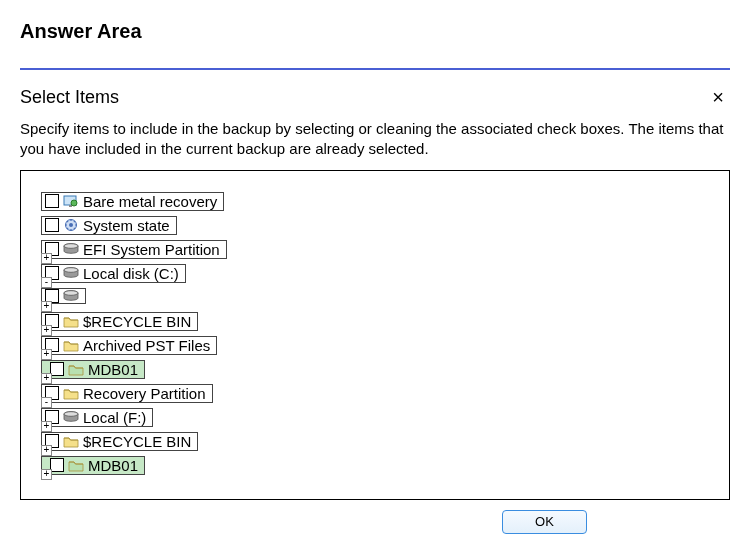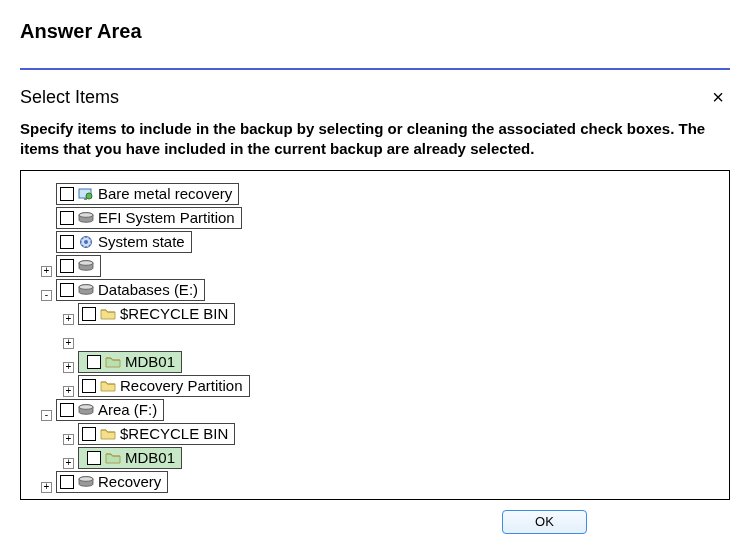--- a/index.html
+++ b/index.html
@@ -33,40 +33,41 @@
       font-weight: normal;
     }
     .close-x {
       font-size: 20px;
       padding: 0 6px;
       cursor: pointer;
       user-select: none;
     }
     .instructions {
       font-size: 15px;
-      font-weight: bold;
+      font-weight: normal;
       line-height: 1.35;
       margin-bottom: 10px;
     }
     .tree-panel {
       border: 1.5px solid #000;
       background: #fff;
       padding: 10px 20px 10px 20px;
       height: 330px;
       overflow: hidden;
       position: relative;
     }
     .tree {
       position: relative;
     }
     .tree-row {
       display: flex;
-      align-items: flex-end;
+      align-items: flex-start;
       height: 24px;
       position: relative;
+      flex-direction: column;
     }
     .row-inner {
       display: inline-flex;
       align-items: center;
       border: 1px solid #444;
       background: #fff;
       padding: 0 6px 0 3px;
       height: 22px;
       gap: 4px;
     }
@@ -175,90 +176,100 @@
           </span>
           <span class="label">Bare metal recovery</span>
         </span>
       </div>
       <div class="tree-row">
         <span class="indent" style="width: 0px;"></span>
         <span class="expander spacer"></span>
         <span class="row-inner">
           <span class="checkbox"></span>
           <span class="icon">
+            <svg width="16" height="14" viewBox="0 0 16 14">
+              <circle cx="8" cy="7" r="5.5" fill="#d0dff5" stroke="#4a6fb5" stroke-width="1"></circle>
+              <circle cx="8" cy="7" r="2" fill="#4a6fb5"></circle>
+              <path d="M8 1v2M8 11v2M2 7h2M12 7h2M3.8 2.8l1.4 1.4M10.8 9.8l1.4 1.4M3.8 11.2l1.4-1.4M10.8 4.2l1.4-1.4" stroke="#4a6fb5" stroke-width="1.2"></path>
+            </svg>
+          </span>
+          <span class="label">System state</span>
+        </span>
+      </div>
+      <div class="tree-row">
+        <span class="indent" style="width: 0px;"></span>
+        <span class="expander spacer"></span>
+        <span class="row-inner">
+          <span class="checkbox"></span>
+          <span class="icon">
             <svg width="16" height="12" viewBox="0 0 16 12">
               <ellipse cx="8" cy="3" rx="7" ry="2.3" fill="#bbb" stroke="#555" stroke-width="0.8"></ellipse>
               <path d="M1 3v5c0 1.3 3.1 2.3 7 2.3s7-1 7-2.3V3" fill="#999" stroke="#555" stroke-width="0.8"></path>
               <ellipse cx="8" cy="3" rx="7" ry="2.3" fill="#ddd" stroke="#555" stroke-width="0.8"></ellipse>
             </svg>
           </span>
           <span class="label">EFI System Partition</span>
         </span>
       </div>
       <div class="tree-row">
         <span class="indent" style="width: 0px;"></span>
-        <span class="expander spacer"></span>
-        <span class="row-inner">
-          <span class="checkbox"></span>
-          <span class="icon">
-            <svg width="16" height="14" viewBox="0 0 16 14">
-              <circle cx="8" cy="7" r="5.5" fill="#d0dff5" stroke="#4a6fb5" stroke-width="1"></circle>
-              <circle cx="8" cy="7" r="2" fill="#4a6fb5"></circle>
-              <path d="M8 1v2M8 11v2M2 7h2M12 7h2M3.8 2.8l1.4 1.4M10.8 9.8l1.4 1.4M3.8 11.2l1.4-1.4M10.8 4.2l1.4-1.4" stroke="#4a6fb5" stroke-width="1.2"></path>
-            </svg>
-          </span>
-          <span class="label">System state</span>
-        </span>
-      </div>
-      <div class="tree-row">
-        <span class="indent" style="width: 0px;"></span>
         <span class="expander">+</span>
         <span class="row-inner">
           <span class="checkbox"></span>
           <span class="icon">
             <svg width="16" height="12" viewBox="0 0 16 12">
               <ellipse cx="8" cy="3" rx="7" ry="2.3" fill="#bbb" stroke="#555" stroke-width="0.8"></ellipse>
               <path d="M1 3v5c0 1.3 3.1 2.3 7 2.3s7-1 7-2.3V3" fill="#999" stroke="#555" stroke-width="0.8"></path>
               <ellipse cx="8" cy="3" rx="7" ry="2.3" fill="#ddd" stroke="#555" stroke-width="0.8"></ellipse>
             </svg>
           </span>
+          <span class="label">Local disk (C:)</span>
         </span>
       </div>
       <div class="tree-row">
         <span class="indent" style="width: 0px;"></span>
         <span class="expander">-</span>
         <span class="row-inner">
           <span class="checkbox"></span>
           <span class="icon">
             <svg width="16" height="12" viewBox="0 0 16 12">
               <ellipse cx="8" cy="3" rx="7" ry="2.3" fill="#bbb" stroke="#555" stroke-width="0.8"></ellipse>
               <path d="M1 3v5c0 1.3 3.1 2.3 7 2.3s7-1 7-2.3V3" fill="#999" stroke="#555" stroke-width="0.8"></path>
               <ellipse cx="8" cy="3" rx="7" ry="2.3" fill="#ddd" stroke="#555" stroke-width="0.8"></ellipse>
             </svg>
           </span>
-          <span class="label">Databases (E:)</span>
         </span>
       </div>
       <div class="tree-row">
         <span class="indent" style="width: 22px;"></span>
         <span class="expander">+</span>
         <span class="row-inner">
           <span class="checkbox"></span>
           <span class="icon">
             <svg width="16" height="13" viewBox="0 0 16 13">
               <path d="M1 3h5l1.5 2H15v7H1z" fill="#f5e08a" stroke="#a8923a" stroke-width="0.8"></path>
               <path d="M1 3h5l1.5 2H15" fill="none" stroke="#a8923a" stroke-width="0.8"></path>
             </svg>
           </span>
           <span class="label">$RECYCLE BIN</span>
         </span>
       </div>
       <div class="tree-row">
         <span class="indent" style="width: 22px;"></span>
         <span class="expander">+</span>
+        <span class="row-inner">
+          <span class="checkbox"></span>
+          <span class="icon">
+            <svg width="16" height="13" viewBox="0 0 16 13">
+              <path d="M1 3h5l1.5 2H15v7H1z" fill="#f5e08a" stroke="#a8923a" stroke-width="0.8"></path>
+              <path d="M1 3h5l1.5 2H15" fill="none" stroke="#a8923a" stroke-width="0.8"></path>
+            </svg>
+          </span>
+          <span class="label">Archived PST Files</span>
+        </span>
       </div>
       <div class="tree-row">
         <span class="indent" style="width: 22px;"></span>
         <span class="expander">+</span>
         <span class="row-inner highlight">
           <span class="checkbox"></span>
           <span class="icon">
             <svg width="16" height="13" viewBox="0 0 16 13">
               <path d="M1 3h5l1.5 2H15v7H1z" fill="#b8e0b0" stroke="#a8923a" stroke-width="0.8"></path>
               <path d="M1 3h5l1.5 2H15" fill="none" stroke="#a8923a" stroke-width="0.8"></path>
@@ -286,21 +297,21 @@
         <span class="expander">-</span>
         <span class="row-inner">
           <span class="checkbox"></span>
           <span class="icon">
             <svg width="16" height="12" viewBox="0 0 16 12">
               <ellipse cx="8" cy="3" rx="7" ry="2.3" fill="#bbb" stroke="#555" stroke-width="0.8"></ellipse>
               <path d="M1 3v5c0 1.3 3.1 2.3 7 2.3s7-1 7-2.3V3" fill="#999" stroke="#555" stroke-width="0.8"></path>
               <ellipse cx="8" cy="3" rx="7" ry="2.3" fill="#ddd" stroke="#555" stroke-width="0.8"></ellipse>
             </svg>
           </span>
-          <span class="label">Area (F:)</span>
+          <span class="label">Local (F:)</span>
         </span>
       </div>
       <div class="tree-row">
         <span class="indent" style="width: 22px;"></span>
         <span class="expander">+</span>
         <span class="row-inner">
           <span class="checkbox"></span>
           <span class="icon">
             <svg width="16" height="13" viewBox="0 0 16 13">
               <path d="M1 3h5l1.5 2H15v7H1z" fill="#f5e08a" stroke="#a8923a" stroke-width="0.8"></path>
@@ -320,31 +331,20 @@
               <path d="M1 3h5l1.5 2H15v7H1z" fill="#b8e0b0" stroke="#a8923a" stroke-width="0.8"></path>
               <path d="M1 3h5l1.5 2H15" fill="none" stroke="#a8923a" stroke-width="0.8"></path>
             </svg>
           </span>
           <span class="label">MDB01</span>
         </span>
       </div>
       <div class="tree-row">
         <span class="indent" style="width: 0px;"></span>
         <span class="expander">+</span>
-        <span class="row-inner">
-          <span class="checkbox"></span>
-          <span class="icon">
-            <svg width="16" height="12" viewBox="0 0 16 12">
-              <ellipse cx="8" cy="3" rx="7" ry="2.3" fill="#bbb" stroke="#555" stroke-width="0.8"></ellipse>
-              <path d="M1 3v5c0 1.3 3.1 2.3 7 2.3s7-1 7-2.3V3" fill="#999" stroke="#555" stroke-width="0.8"></path>
-              <ellipse cx="8" cy="3" rx="7" ry="2.3" fill="#ddd" stroke="#555" stroke-width="0.8"></ellipse>
-            </svg>
-          </span>
-          <span class="label">Recovery</span>
-        </span>
       </div>
     </div>
 </div>
 
 <div class="button-row">
   <div class="btn btn-ok">OK</div>
   <div class="btn btn-cancel">Cancel</div>
 </div>
 
 </body></html>

